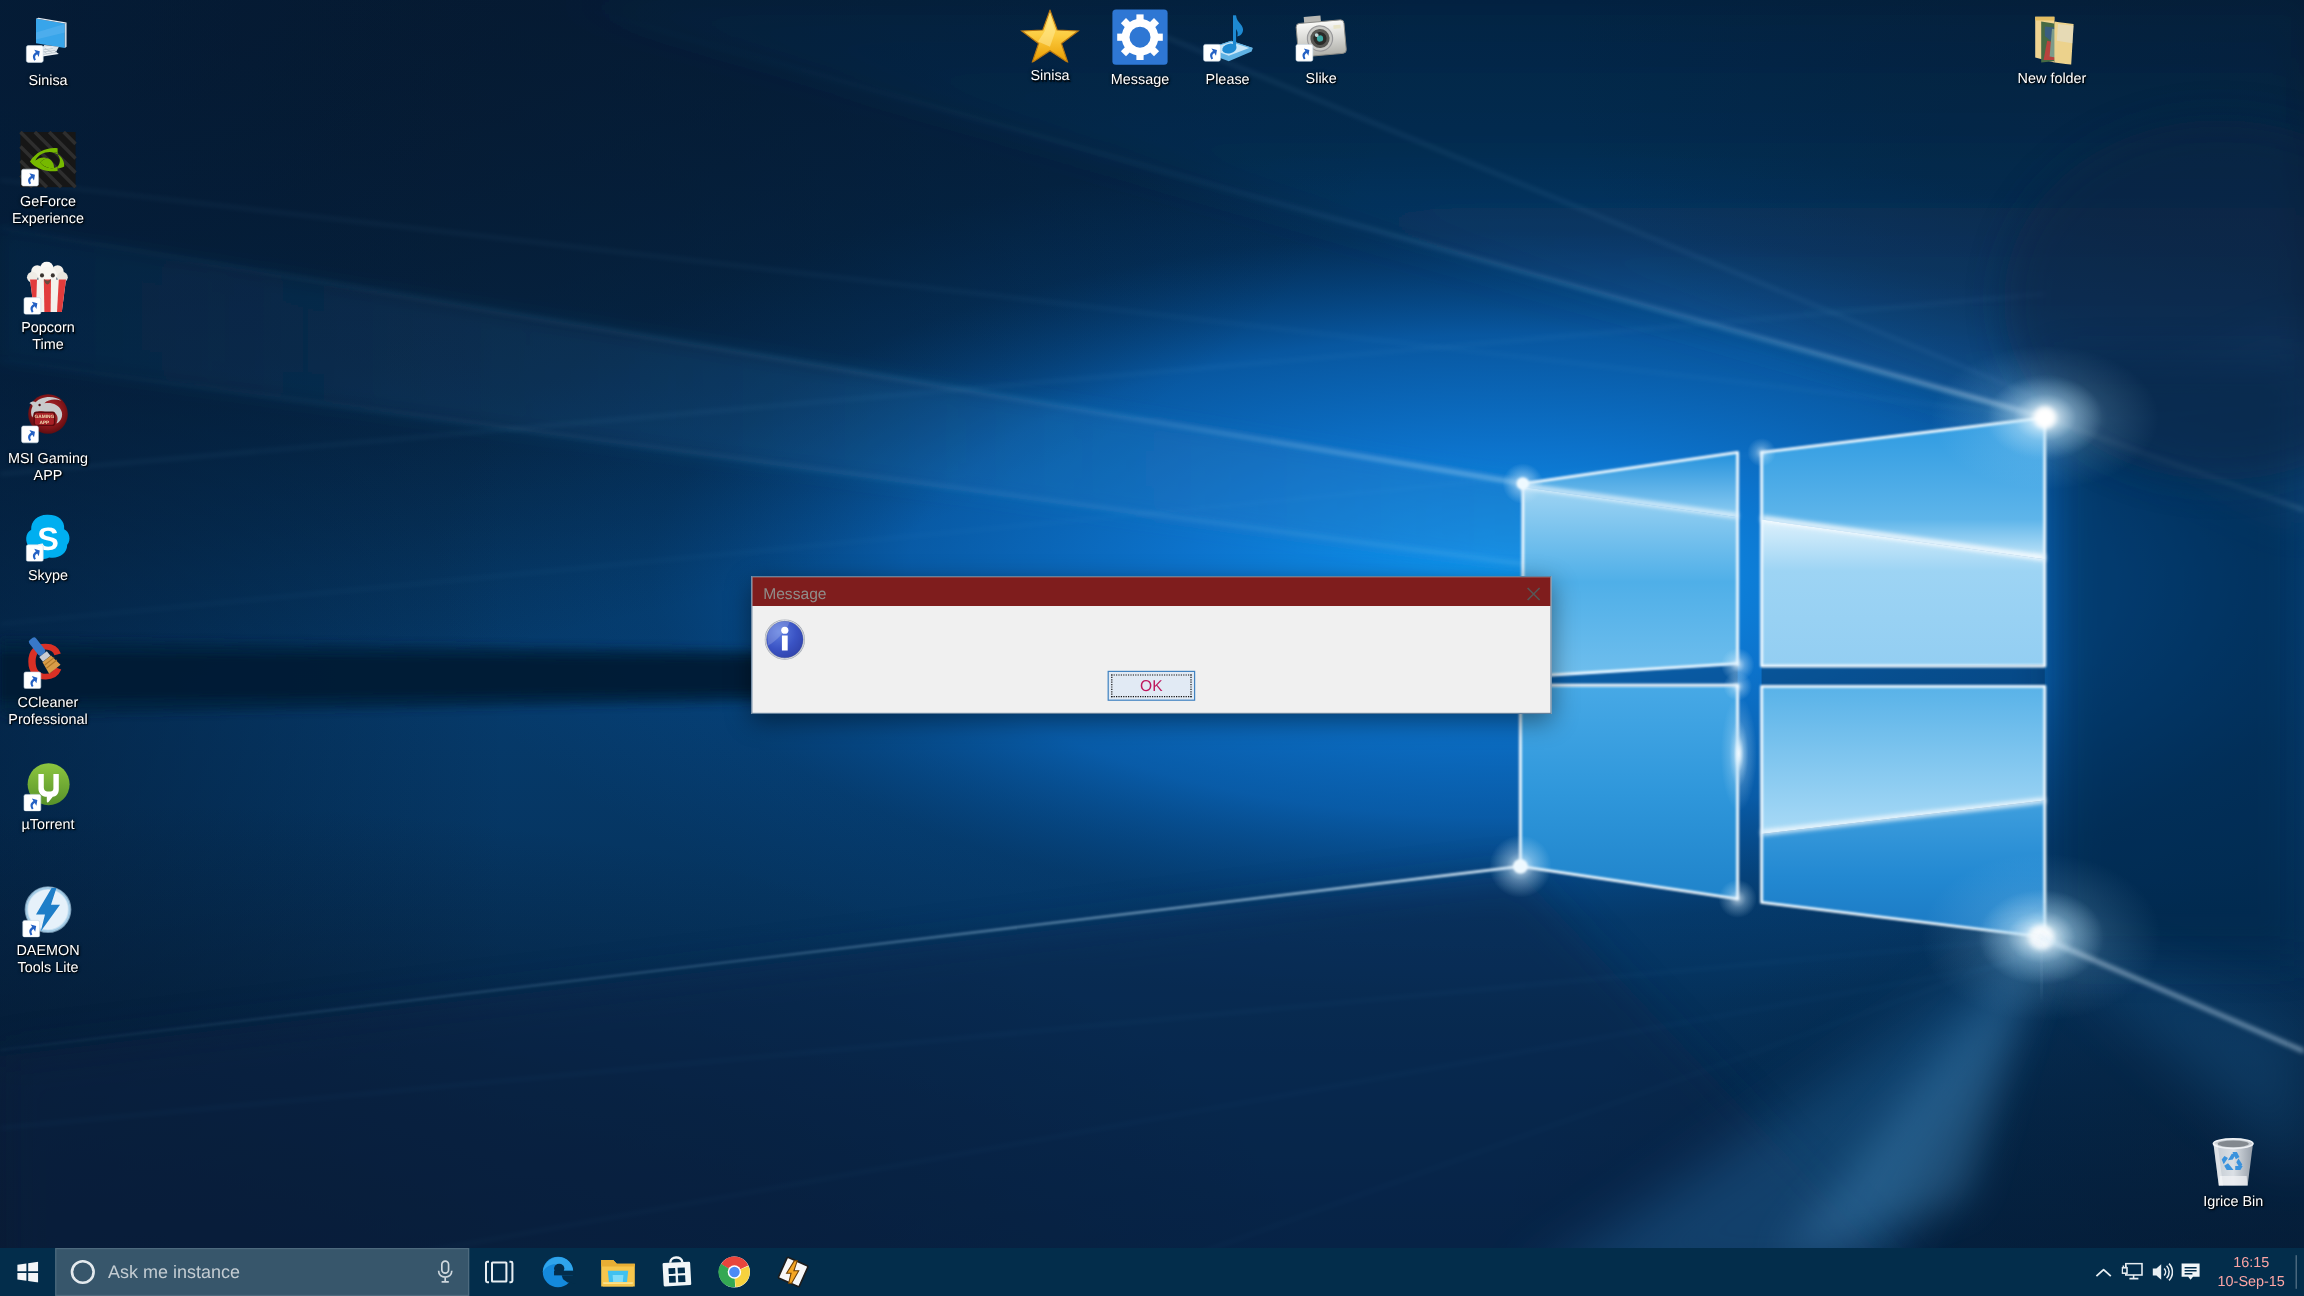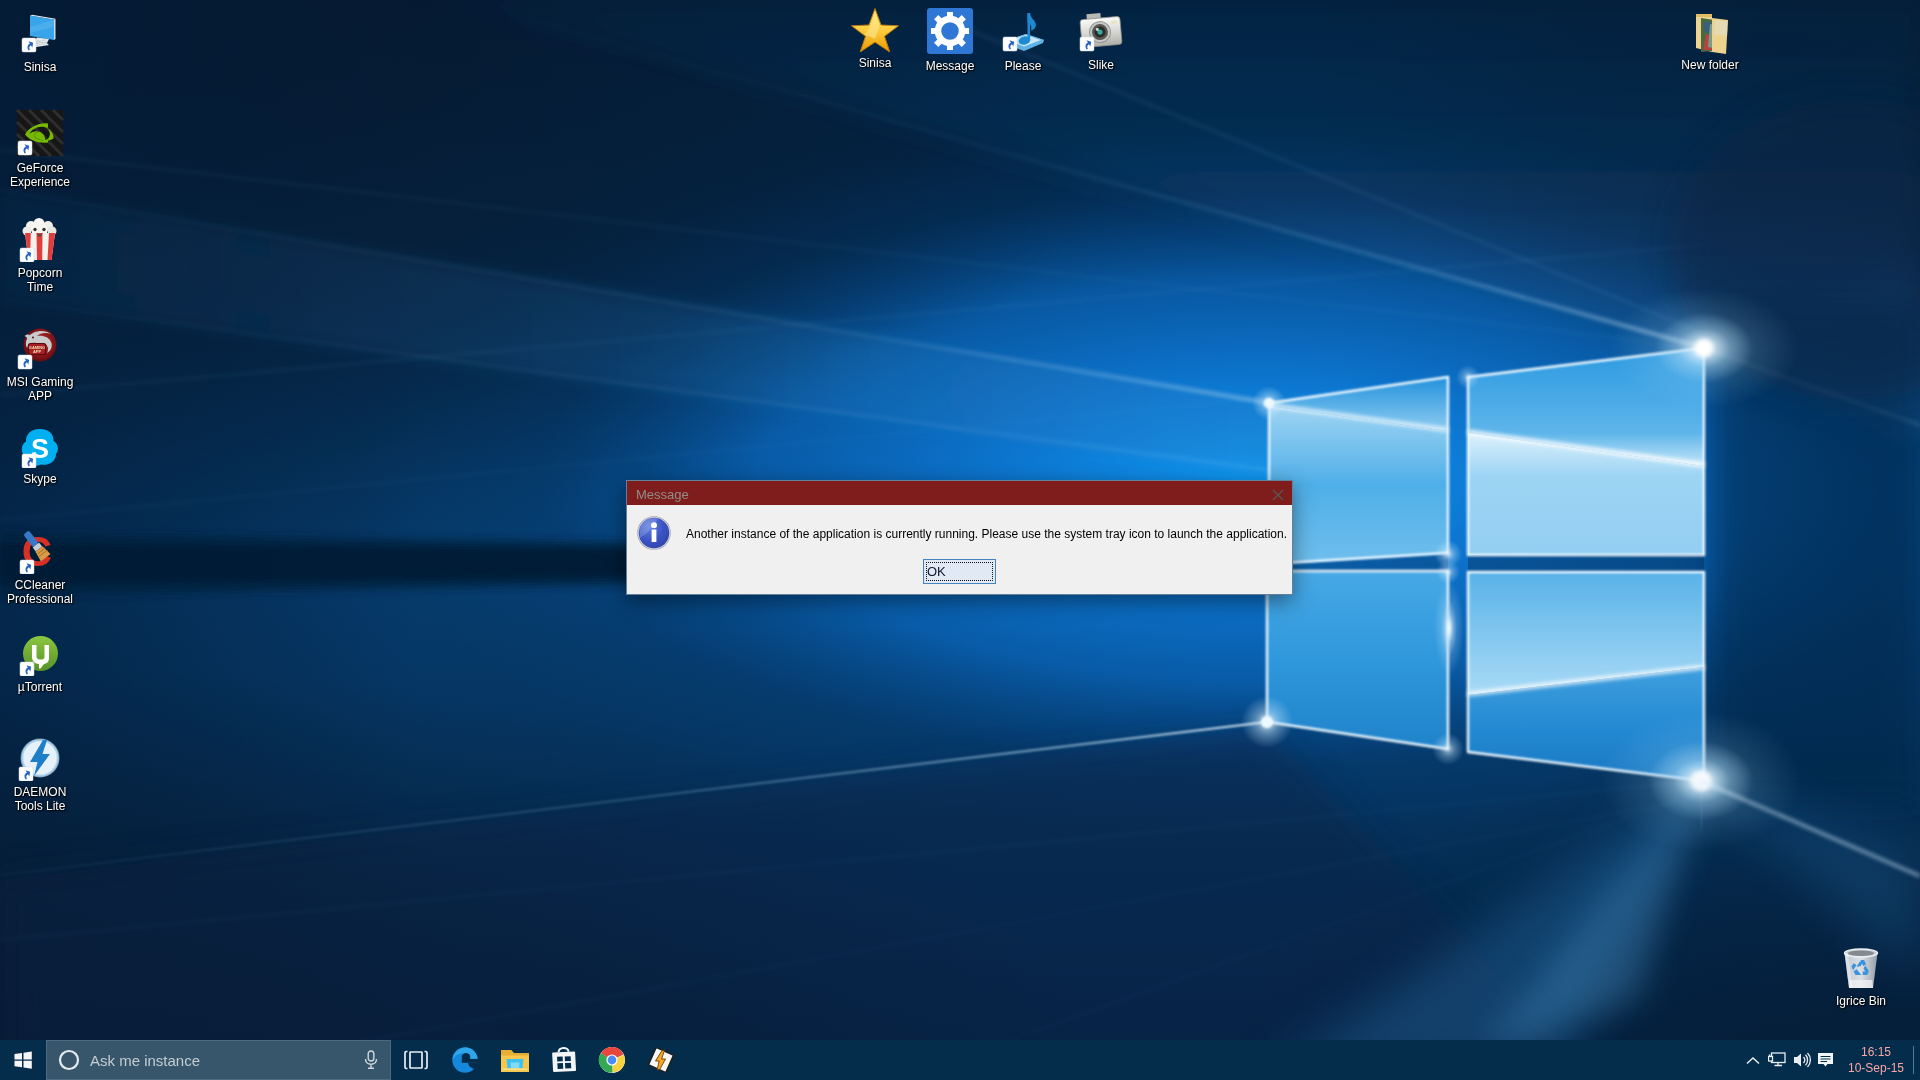--- a/index.html
+++ b/index.html
@@ -435,23 +435,22 @@
           <path d="M1 1 L11 11 M11 1 L1 11" stroke="#575757" stroke-width="1.3"></path>
         </svg>
 </div>
 <svg width="34" height="34" viewBox="0 0 34 34" style="position:absolute;left:10px;top:35px">
 <circle cx="17" cy="17" r="16" fill="url(#info)" stroke="#9aa0ac" stroke-width="1.6"></circle>
 <circle cx="17" cy="17" r="16" fill="none" stroke="#e8eaf2" stroke-width="0.8" stroke-opacity="0.8"></circle>
 <path d="M3 22 C10 18 18 10 21 2.5 C14 0.5 5 4 2.5 13 Z" fill="#fff" opacity="0.18"></path>
 <circle cx="17" cy="9.2" r="3" fill="#fff"></circle>
 <path d="M14.6 13.5 L19.4 13.5 L19.4 26 L14.6 26 Z" fill="#fff"></path>
 </svg>
-<div style="position:absolute;left:59px;top:46px;font-size:12px;color:#000">Another instance of the application is currently running. Please use the system tray icon to launch the application.</div>
 <div style="position:absolute;left:296px;top:78px;width:71px;height:23px;background:#e1eaf4;border:1px solid #4283c0">
-<div style="position:absolute;left:2px;top:2px;right:2px;bottom:2px;border:1px dotted #111;text-align:left;font-size:13px;color:#0f172a;line-height:17px">OK</div>
+<div style="position:absolute;left:2px;top:2px;right:2px;bottom:2px;border:1px dotted #111;text-align:center;font-size:13px;color:#be185d;line-height:17px">OK</div>
 </div>
 </div>
 
 <div id="tb" style="position:absolute;left:0;top:1040px;width:1920px;height:40px;background:#032d4b">
 <svg width="18" height="18" style="position:absolute;left:14px;top:11px" viewBox="0 0 18 18" fill="#f4f6f8">
 <polygon points="0.5,3 8,1.9 8,8.4 0.5,8.4"></polygon>
         <polygon points="9.5,1.7 17.8,0.5 17.8,8.4 9.5,8.4"></polygon>
         <polygon points="0.5,9.8 8,9.8 8,16.3 0.5,15.2"></polygon>
         <polygon points="9.5,9.8 17.8,9.8 17.8,17.7 9.5,16.5"></polygon>
 </svg>

